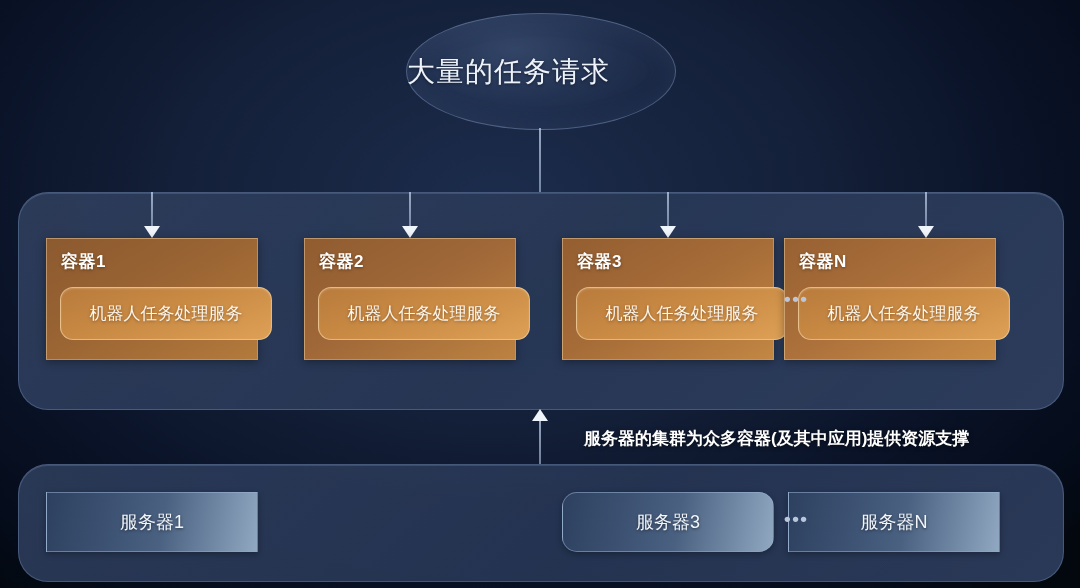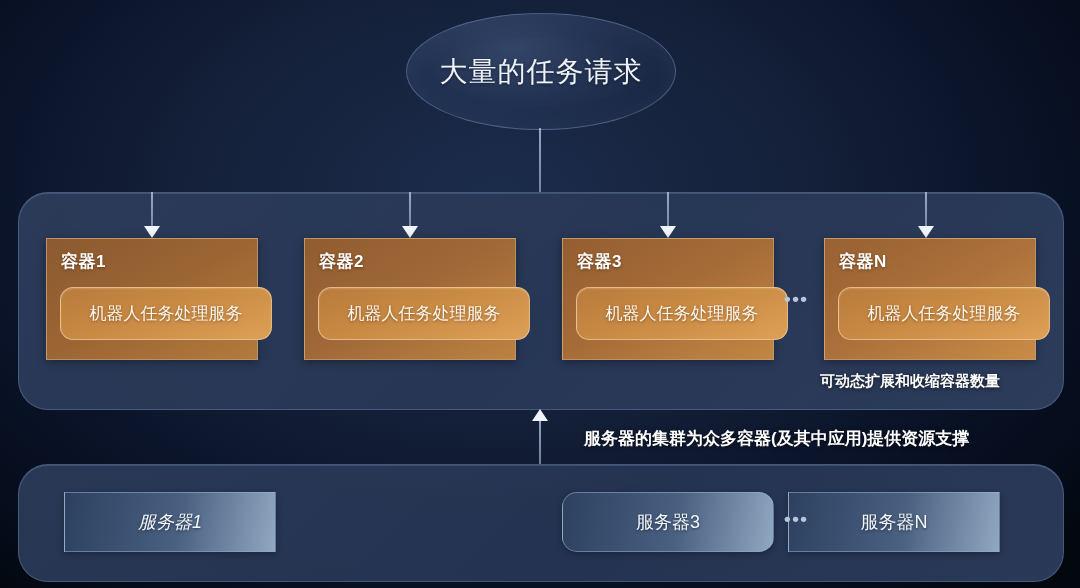--- a/index.html
+++ b/index.html
@@ -24,21 +24,21 @@
     left: 406px;
     top: 13px;
     width: 268px;
     height: 115px;
     border-radius: 50%;
     background: radial-gradient(ellipse at 40% 30%, rgba(92,116,160,0.42) 0%, rgba(60,80,120,0.30) 45%, rgba(36,52,84,0.20) 75%, rgba(28,42,72,0.12) 100%);
     border: 1px solid rgba(150,175,215,0.40);
     box-shadow: inset 0 0 26px rgba(120,150,200,0.12);
     display: flex;
     align-items: center;
-    justify-content: center;
+    justify-content: flex-start;
   }
   .ellipse-label {
     color: #eef3fb;
     font-size: 28px;
     letter-spacing: 1px;
     white-space: nowrap;
     text-shadow: 0 1px 3px rgba(0,0,0,0.45);
   }
 
   
@@ -91,21 +91,21 @@
     top: 238px;
     width: 212px;
     height: 122px;
     border: 1px solid rgba(215,185,150,0.55);
     box-sizing: border-box;
     box-shadow: 0 2px 8px rgba(0,0,0,0.35);
   }
   .cb1 { left: 46px;  background: linear-gradient(150deg, #8c5a30 0%, #9a6433 45%, #b37a3c 100%); }
   .cb2 { left: 304px; background: linear-gradient(150deg, #905c30 0%, #a06838 48%, #bc8241 100%); }
   .cb3 { left: 562px; background: linear-gradient(150deg, #945e31 0%, #a66c38 48%, #c28743 100%); }
-  .cb4 { left: 824px; background: linear-gradient(150deg, #986132 0%, #ab703b 48%, #c98c46 100%); }
+  .cb4 { left: 784px; background: linear-gradient(150deg, #986132 0%, #ab703b 48%, #c98c46 100%); }
 
   .container-title {
     position: absolute;
     left: 14px;
     top: 11px;
     color: #ffffff;
     font-size: 17px;
     font-weight: bold;
     letter-spacing: 0.5px;
     text-shadow: 0 1px 3px rgba(60,30,5,0.55);
@@ -161,21 +161,21 @@
     width: 212px;
     height: 60px;
     border: 1px solid rgba(150,175,210,0.55);
     box-sizing: border-box;
     display: flex;
     align-items: center;
     justify-content: center;
     background: linear-gradient(100deg, #2d4060 0%, #4a6181 55%, #91a8c2 100%);
     box-shadow: 0 2px 6px rgba(0,0,0,0.3);
   }
-  .sb1 { left: 64px; font-style: italic; }
+  .sb1 { left: 46px; }
   .sb2 { left: 304px; }
   .sb3 { left: 562px; border-radius: 15px; }
   .sb4 { left: 788px; }
   .server-label {
     color: #f2f6fc;
     font-size: 18px;
     white-space: nowrap;
     text-shadow: 0 1px 3px rgba(0,0,0,0.5);
   }
 </style>
@@ -227,21 +227,20 @@
 
   <div class="container-box cb4">
     <span class="container-title">容器N</span>
     <div class="service-box">
       <span class="service-label">机器人任务处理服务</span>
     </div>
   </div>
 
   <div class="dots" id="dots-containers">•••</div>
 
-  <div class="caption" id="caption-scale">可动态扩展和收缩容器数量</div>
 
   <div class="vline" style="left:539px; top:420px; height:44px;"></div>
   <div class="arrow-up" style="left:532px; top:409px;"></div>
 
   <div class="caption" id="caption-cluster">服务器的集群为众多容器(及其中应用)提供资源支撑</div>
 
   <div class="panel" id="server-panel"></div>
 
   <div class="server-box sb1">
     <span class="server-label">服务器1</span>

